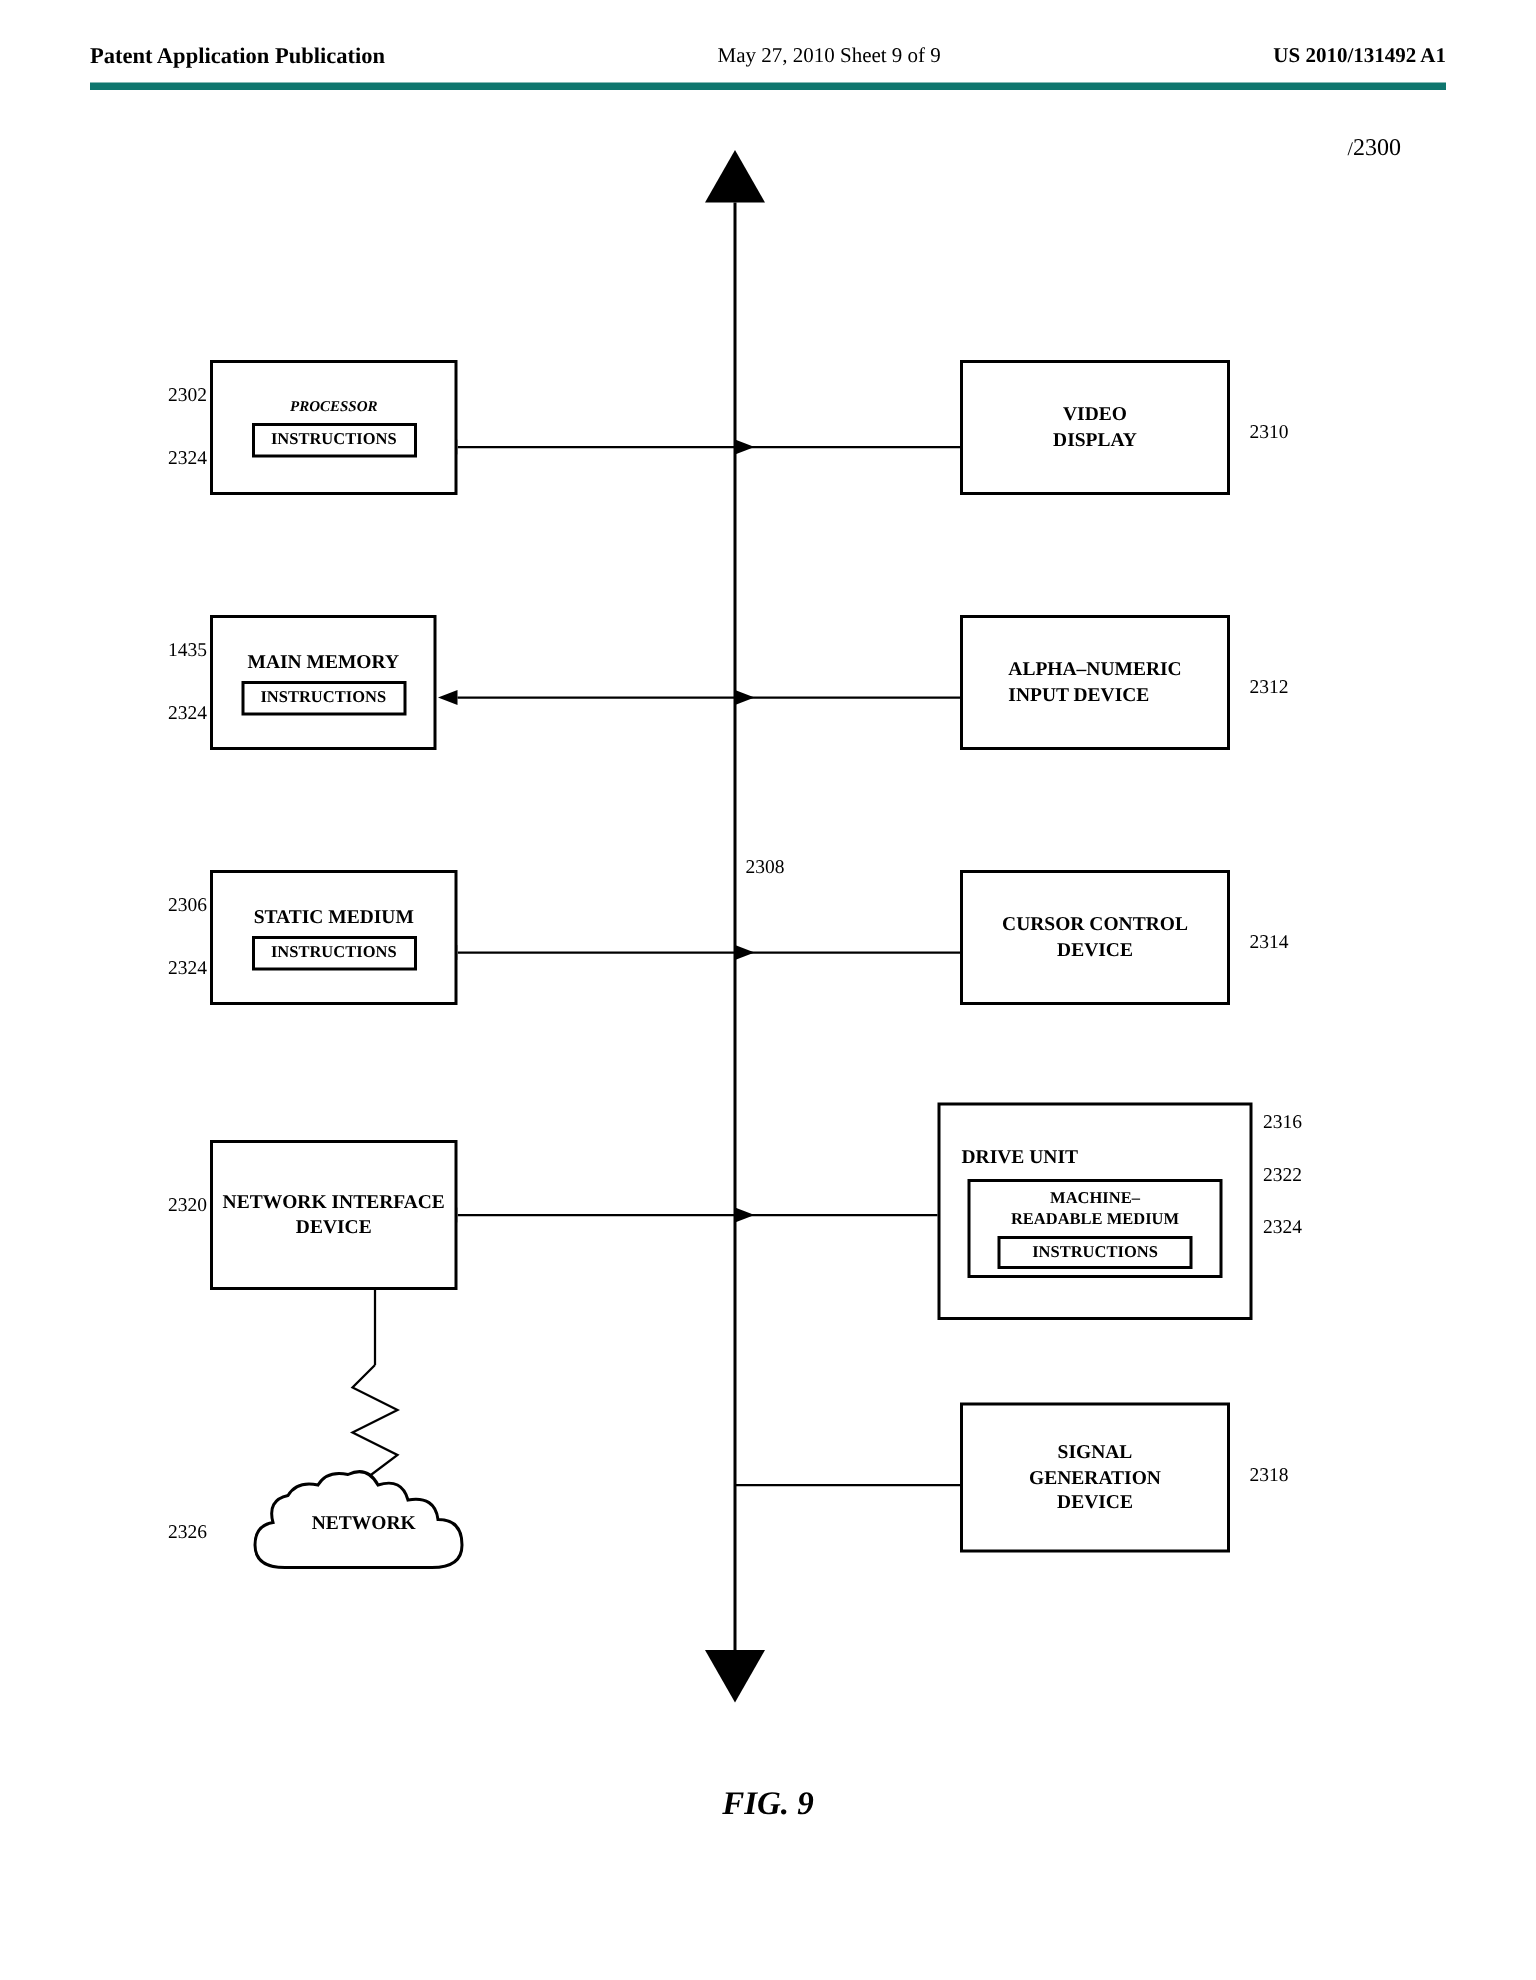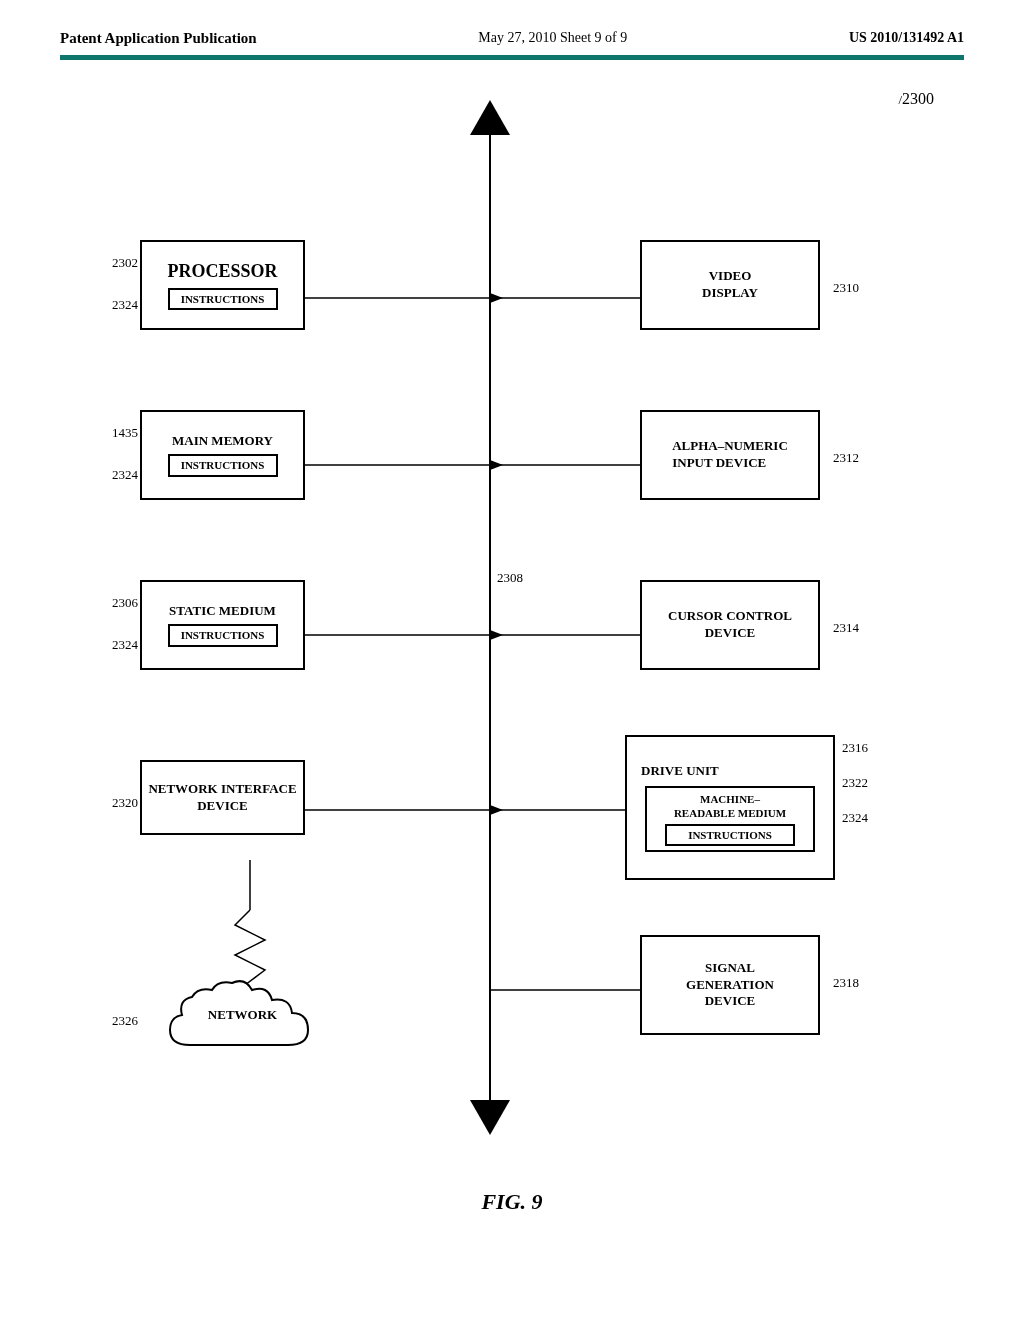--- a/index.html
+++ b/index.html
@@ -168,49 +168,49 @@
 
       <line x1="580" y1="910" x2="430" y2="910" stroke="#000" stroke-width="1.5"></line>
       <polygon points="580,905 580,915 593,910" fill="#000"></polygon>
 
       <line x1="190" y1="780" x2="190" y2="830" stroke="#000" stroke-width="1.5"></line>
 
       <polyline points="190,830 175,845 205,860 175,875 205,890 185,905" fill="none" stroke="#000" stroke-width="1.5"></polyline>
     </svg>
 
     <div class="box" style="left:80px; top:160px; width:165px; height:90px;">
-      <div style="font-size:18px; font-weight:bold;">PROCESSOR</div>
+      <div style="font-size:10px; font-weight:bold;font-style:italic;">PROCESSOR</div>
       <div class="inner-box" style="width:110px;">
         <span>INSTRUCTIONS</span>
       </div>
     </div>
     <div class="label" style="left:52px; top:175px;">2302</div>
     <div class="label" style="left:52px; top:217px;">2324</div>
 
-    <div class="box" style="left:80px; top:330px; width:165px; height:90px;">
+    <div class="box" style="left:80px; top:330px; width:151px; height:90px;">
       <div style="font-size:13px; font-weight:bold;">MAIN  MEMORY</div>
       <div class="inner-box" style="width:110px;">
         <span>INSTRUCTIONS</span>
       </div>
     </div>
     <div class="label" style="left:52px; top:345px;">1435</div>
     <div class="label" style="left:52px; top:387px;">2324</div>
 
     <div class="label" style="left:437px; top:490px;">2308</div>
 
     <div class="box" style="left:80px; top:500px; width:165px; height:90px;">
       <div style="font-size:13px; font-weight:bold;">STATIC  MEDIUM</div>
       <div class="inner-box" style="width:110px;">
         <span>INSTRUCTIONS</span>
       </div>
     </div>
     <div class="label" style="left:52px; top:515px;">2306</div>
     <div class="label" style="left:52px; top:557px;">2324</div>
 
-    <div class="box" style="left:80px; top:680px; width:165px; height:75px;">
+    <div class="box" style="left:80px; top:680px; width:165px; height:100px;">
       <div style="font-size:13px; font-weight:bold; text-align:center; line-height:1.3;">NETWORK  INTERFACE<br>DEVICE</div>
     </div>
     <div class="label" style="left:52px; top:715px;">2320</div>
 
     <div class="cloud-container" style="left:100px; top:895px;">
       <svg width="165" height="100">
 
         <path d="M 30,70 
                  Q 10,70 10,55 Q 10,42 22,40 
                  Q 18,25 32,22 Q 38,12 52,15 

